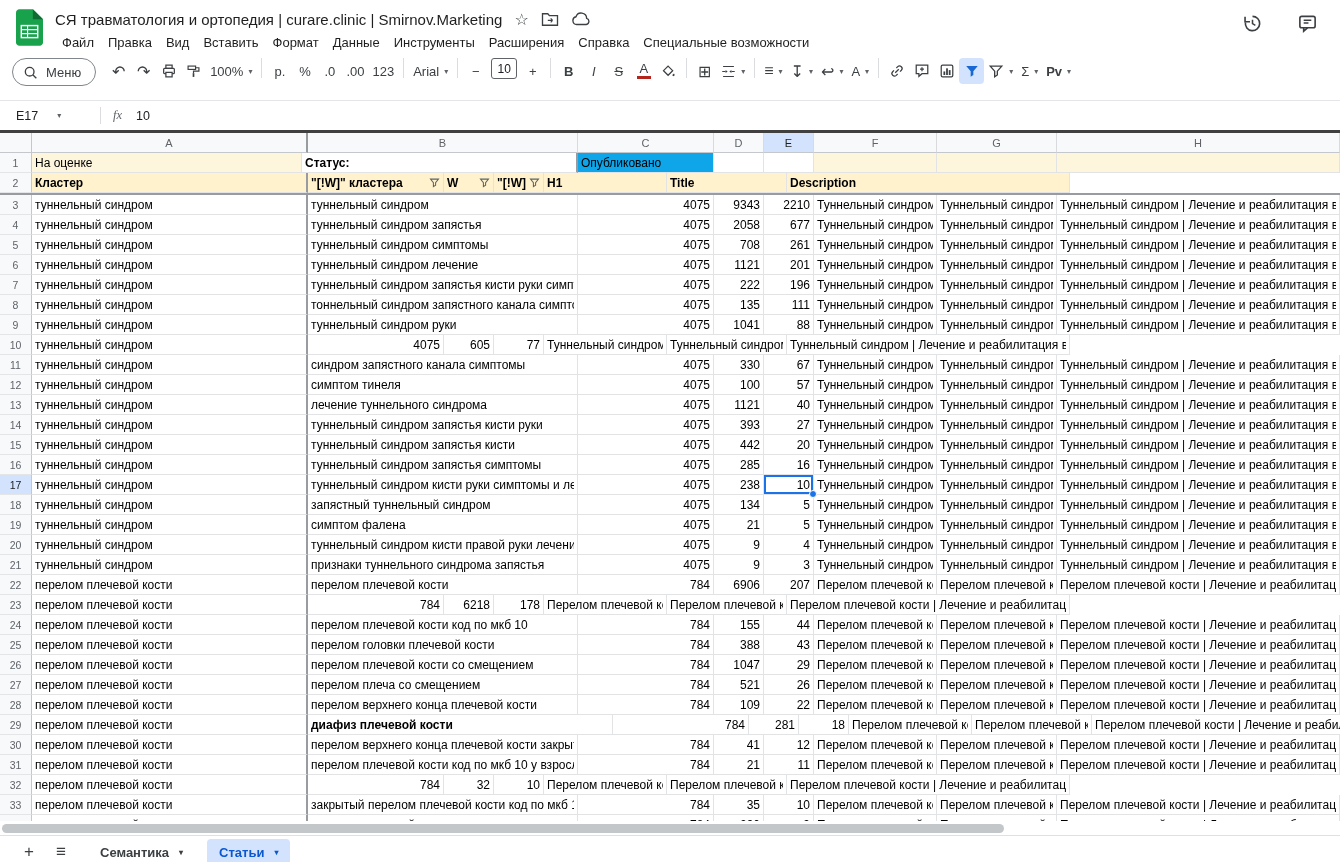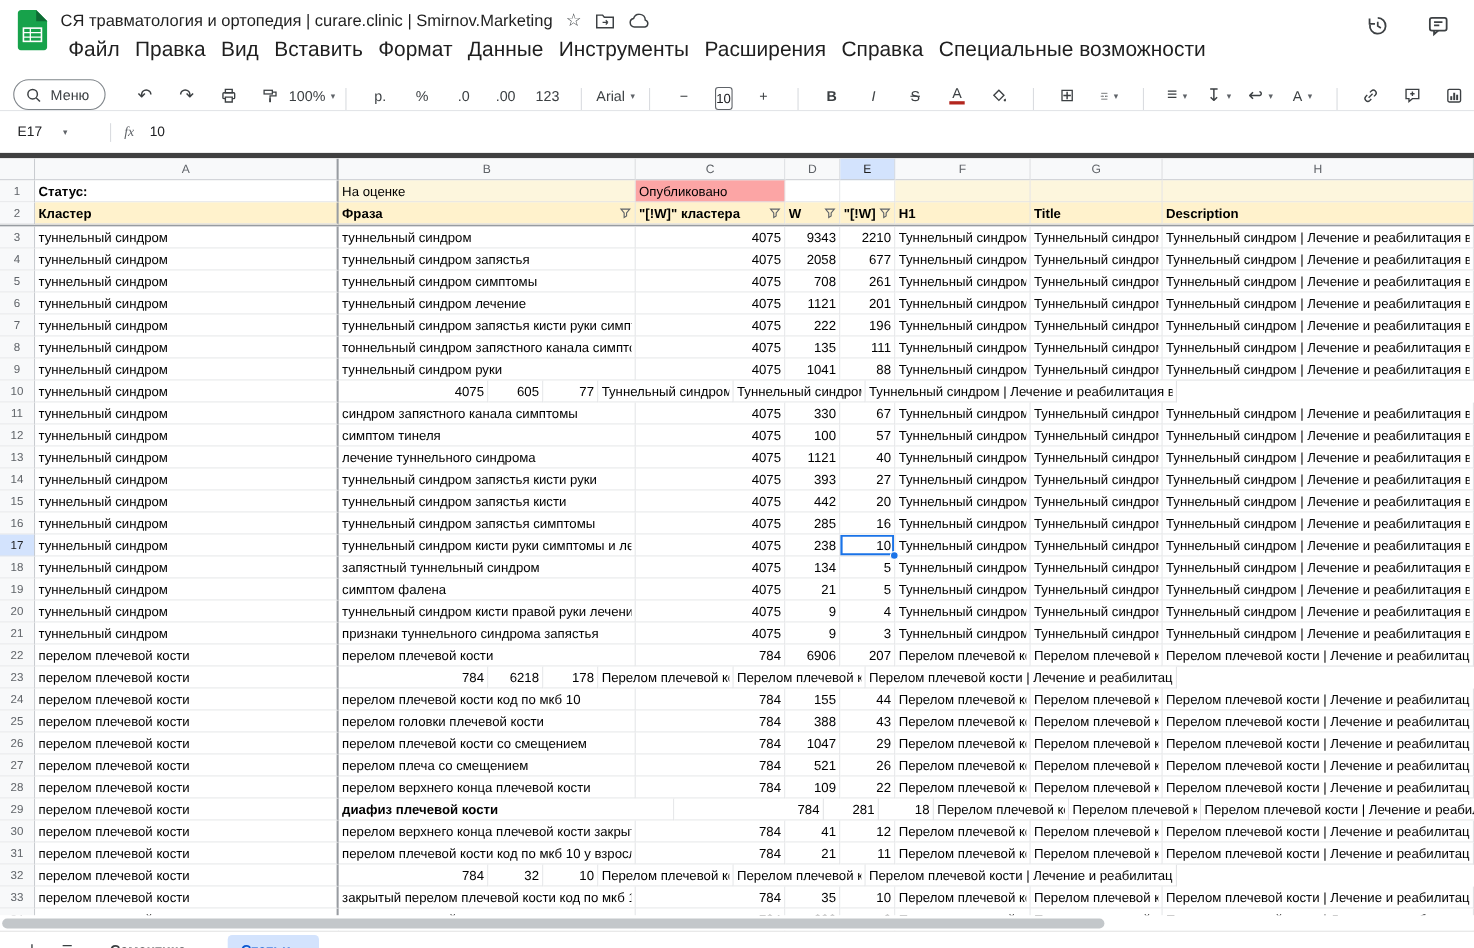--- a/index.html
+++ b/index.html
@@ -7,42 +7,42 @@
     font-family:"Liberation Sans",sans-serif;color:#1f1f1f}
 
   
   .titlebar{height:58px;display:flex;align-items:flex-start;padding:7px 14px 0 16px;position:relative}
   .logo-wrap{margin:2px 12px 0 0;flex:0 0 auto}
   .title-col{display:flex;flex-direction:column}
   .title-row{display:flex;align-items:center;gap:12px;height:25px}
   .doc-title{font-size:15px;color:#1f1f1f;white-space:nowrap}
   .t-icon{color:#3c4043;font-size:16px;line-height:1}
   .menus{display:flex;margin-top:1px}
-  .menus span{font-size:19px;color:#1f1f1f;padding:2px 7px;border-radius:8px;white-space:nowrap}
+  .menus span{font-size:13px;color:#1f1f1f;padding:2px 7px;border-radius:8px;white-space:nowrap}
   .top-right{position:absolute;right:22px;top:13px;display:flex;gap:34px;align-items:center}
 
   
-  .toolbar{height:42px;display:flex;align-items:flex-end;padding:0 12px;gap:13px}
+  .toolbar{height:42px;display:flex;align-items:flex-start;padding:0 12px;gap:0}
   .tb{height:26px;min-width:25px;padding:0 4px;display:inline-flex;align-items:center;justify-content:center;
       font-size:13px;color:#3c4043;border-radius:4px;gap:2px;white-space:nowrap}
   .tb.glyph{font-size:16px}
   .menu-pill{display:inline-flex;align-items:center;gap:8px;border:1px solid #80868b;border-radius:16px;
       height:28px;padding:0 14px 0 10px;font-size:13px;color:#3c4043;margin-right:10px}
   .sep{width:1px;height:20px;background:#dadce0;margin:0 5px;flex:0 0 auto}
   .size-box{width:26px;height:21px;border:1px solid #5f6368;border-radius:3px;display:inline-flex;
       align-items:center;justify-content:center;font-size:12px;margin:0 3px;color:#202124}
   .caret{font-size:8px;color:#5f6368;margin-left:3px}
   .strike{text-decoration:line-through}
   .a-color{display:inline-flex;flex-direction:column;align-items:center;line-height:12px;font-size:13px}
   .a-color .bar{width:14px;height:3px;background:#b3261e;margin-top:1px}
   .filter-active{background:#d3e3fd}
 
   
-  .formulabar{height:44px;display:flex;align-items:center;border-top:1px solid #e3e5e8;
-      border-bottom:5px solid #404040;font-size:12.5px}
+  .formulabar{height:33px;display:flex;align-items:center;border-top:1px solid #e3e5e8;
+      border-bottom:3px solid #404040;font-size:12.5px}
   .name-box{width:100px;display:flex;align-items:center;gap:16px;padding-left:16px;color:#202124}
   .fb-sep{width:1px;height:17px;background:#dadce0}
   .fx{font-family:"Liberation Serif",serif;font-style:italic;color:#5f6368;padding:0 14px 0 12px}
   .fvalue{color:#202124}
 
   
   .grid{position:relative;height:702px;overflow:hidden;background:#fff}
   .col-head-row{display:flex;height:20px}
   .corner{width:32px;flex:0 0 auto;background:#f8f9fa;border-right:1px solid #c4c7cb;border-bottom:1px solid #c4c7cb}
   .col-h{flex:0 0 auto;background:#f8f9fa;border-right:1px solid #d8dadd;border-bottom:1px solid #c4c7cb;
@@ -52,21 +52,21 @@
   .row>div{flex:0 0 auto}
   .row-h{width:32px;background:#f8f9fa;border-right:1px solid #c4c7cb;border-bottom:1px solid #e4e5e7;
       display:flex;align-items:center;justify-content:center;font-size:10.5px;color:#5f6368}
   .row-h.hl{background:#d3e3fd;color:#202124}
   .cell{display:flex;align-items:center;padding:0 3px;border-right:1px solid #e2e3e5;border-bottom:1px solid #e2e3e5;
       font-size:12px;color:#000;overflow:hidden;background:#fff}
   .ct{flex:1 1 auto;white-space:nowrap;overflow:hidden}
   .num .ct{text-align:right}
   .bold{font-weight:700}
   .bg-review{background:#fdf6dd}
-  .bg-published{background:#fca5a5}
+  .bg-published{background:#0ea5e9}
   .bg-hdr{background:#fff2cc}
   .freezeA{border-right:2px solid #989ca1}
   .freeze-h{height:2px;background:#989ca1;width:1340px}
   .sel{box-shadow:inset 0 0 0 2px #1a73e8;position:relative;overflow:visible;z-index:3}
   .handle{position:absolute;right:-4px;bottom:-4px;width:8px;height:8px;border-radius:50%;
       background:#1a73e8;border:1.5px solid #fff}
   .cell-filter{flex:0 0 auto;margin-left:3px;display:flex;align-items:center}
   .hscroll{position:absolute;left:0;bottom:0;width:100%;height:14px;background:#fff;display:flex;align-items:center;z-index:6}
   .hthumb{margin-left:2px;width:1002px;height:9px;border-radius:5px;background:#c3c7ca}
 
@@ -267,25 +267,25 @@
       <div class="col-h" style="width: 136px;">C</div>
       <div class="col-h" style="width: 50px;">D</div>
       <div class="col-h hl" style="width: 50px;">E</div>
       <div class="col-h" style="width: 123px;">F</div>
       <div class="col-h" style="width: 120px;">G</div>
       <div class="col-h" style="width: 283px;">H</div>
     </div>
   <div id="gridBody">
       <div class="row">
         <div class="row-h">1</div>
+        <div class="cell bg-review" style="width: 270px;">
+          <span class="ct">На оценке</span>
+        </div>
         <div class="cell freezeA bold" style="width: 276px;">
           <span class="ct">Статус:</span>
-        </div>
-        <div class="cell bg-review" style="width: 270px;">
-          <span class="ct">На оценке</span>
         </div>
         <div class="cell bg-published" style="width: 136px;">
           <span class="ct">Опубликовано</span>
         </div>
         <div class="cell" style="width: 50px;">
           <span class="ct"></span>
         </div>
         <div class="cell" style="width: 50px;">
           <span class="ct"></span>
         </div>
@@ -296,28 +296,20 @@
           <span class="ct"></span>
         </div>
         <div class="cell bg-review" style="width: 283px;">
           <span class="ct"></span>
         </div>
       </div>
       <div class="row">
         <div class="row-h">2</div>
         <div class="cell freezeA bold bg-hdr" style="width: 276px;">
           <span class="ct">Кластер</span>
-        </div>
-        <div class="cell bold bg-hdr" style="width: 270px;">
-          <span class="ct">Фраза</span>
-          <span class="cell-filter">
-            <svg width="11" height="11" viewBox="0 0 18 18">
-              <path d="M2.5 3.5h13L10.8 9.2v4.3l-3.6 2.3V9.2z" fill="none" stroke="#5f6368" stroke-width="1.7"></path>
-            </svg>
-          </span>
         </div>
         <div class="cell bold bg-hdr" style="width: 136px;">
           <span class="ct">"[!W]" кластера</span>
           <span class="cell-filter">
             <svg width="11" height="11" viewBox="0 0 18 18">
               <path d="M2.5 3.5h13L10.8 9.2v4.3l-3.6 2.3V9.2z" fill="none" stroke="#5f6368" stroke-width="1.7"></path>
             </svg>
           </span>
         </div>
         <div class="cell bold bg-hdr" style="width: 50px;">

